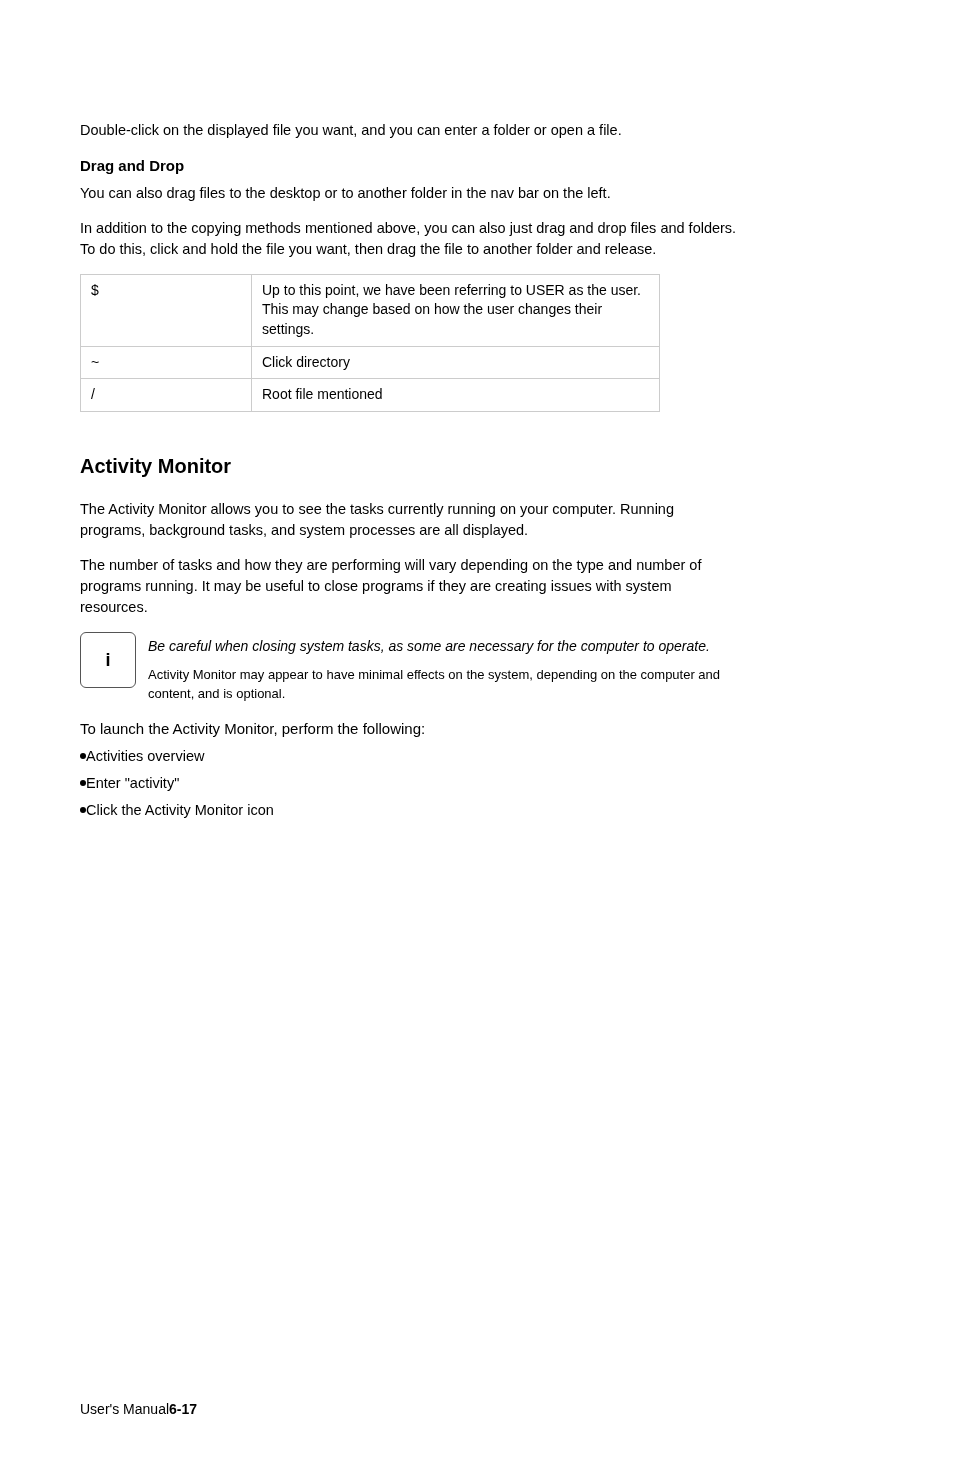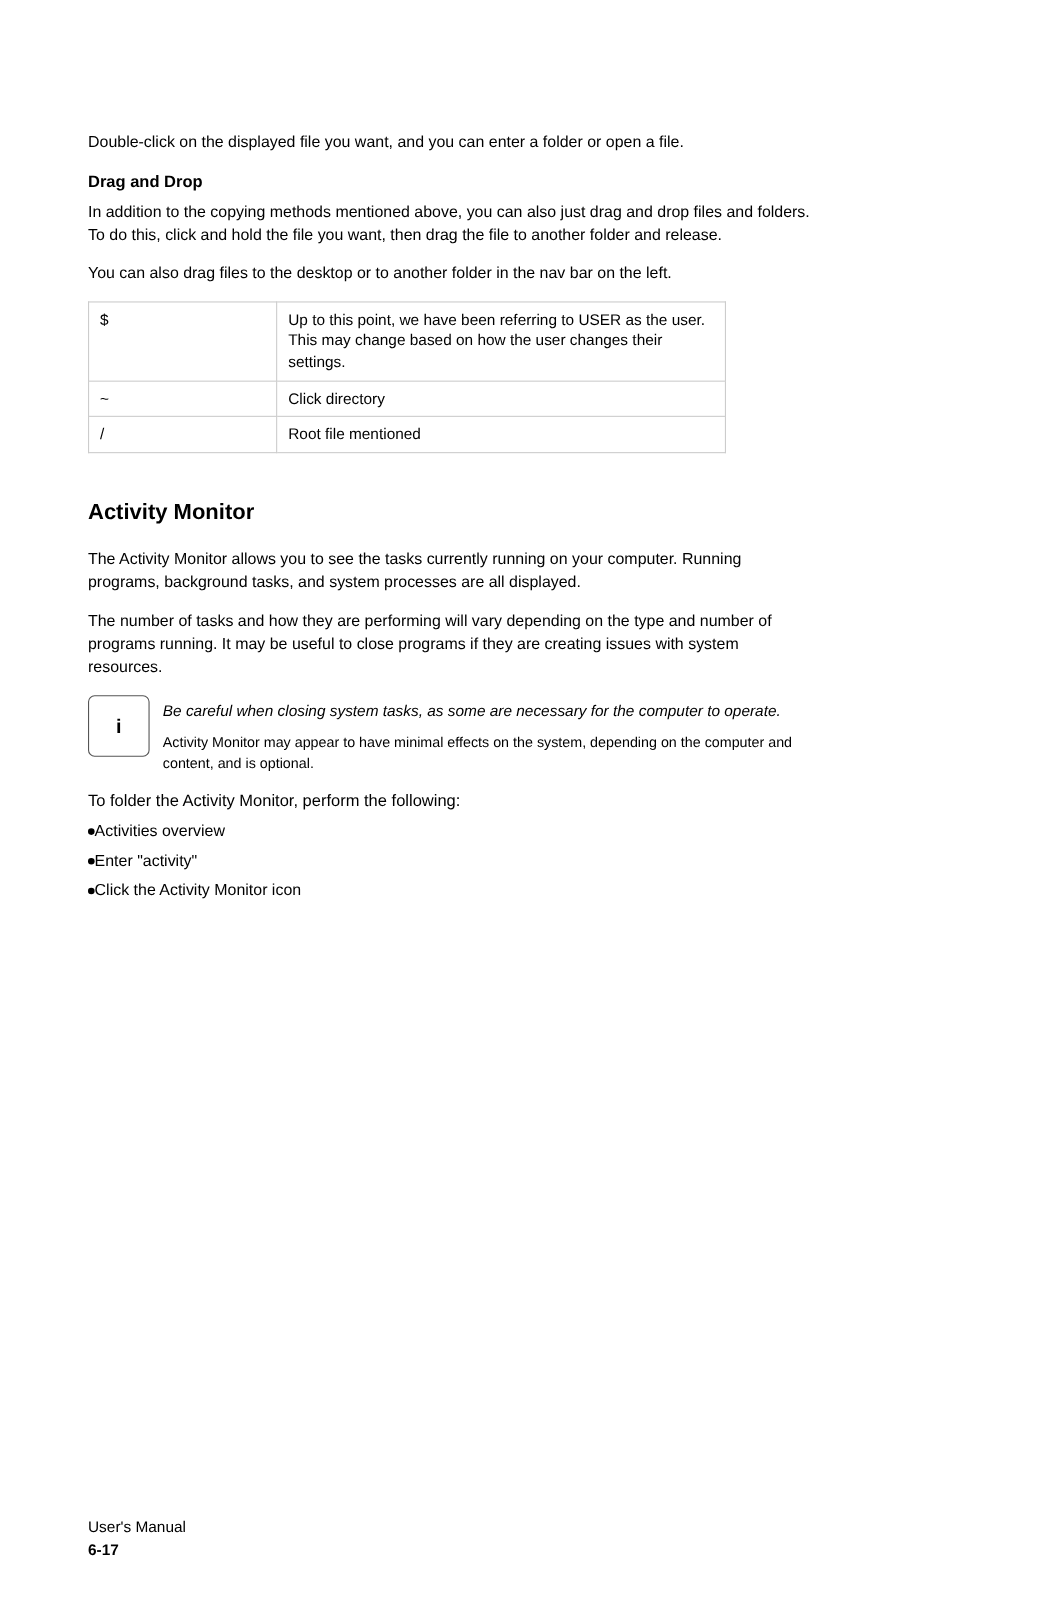--- a/index.html
+++ b/index.html
@@ -83,34 +83,33 @@
     margin-top: 7px;
     flex: 0 0 auto;
   }
   .footer {
     position: absolute;
     bottom: 56px;
     left: 80px;
     right: 110px;
     display: flex;
     font-size: 14px;
-    flex-direction: column;
   }
   .footer .page-num { font-weight: 700; }
 </style>
 </head>
 <body>
 
 <div class="page">
 
   <p class="para">Double-click on the displayed file you want, and you can enter a folder or open a file.</p>
 
   <div class="subhead">Drag and Drop</div>
+  <p class="para">You can also drag files to the desktop or to another folder in the nav bar on the left.</p>
   <p class="para">In addition to the copying methods mentioned above, you can also just drag and drop files and folders. To do this, click and hold the file you want, then drag the file to another folder and release.</p>
-  <p class="para">You can also drag files to the desktop or to another folder in the nav bar on the left.</p>
 
   <table class="defs">
     <tbody>
         <tr>
       <td class="term">$</td>
       <td>Up to this point, we have been referring to USER as the user. This may change based on how the user changes their settings.</td>
     </tr>
     <tr>
       <td class="term">~</td>
       <td>Click directory</td>
@@ -128,21 +127,21 @@
   <p class="para">The number of tasks and how they are performing will vary depending on the type and number of programs running. It may be useful to close programs if they are creating issues with system resources.</p>
 
   <div class="note">
     <div class="note-badge">i</div>
     <div>
       <div class="note-text">Be careful when closing system tasks, as some are necessary for the computer to operate.</div>
       <div class="note-text" style="font-style:normal; font-size:13px; margin-top:6px;">Activity Monitor may appear to have minimal effects on the system, depending on the computer and content, and is optional.</div>
     </div>
   </div>
 
-  <div class="subhead" style="font-weight:400;">To folder the Activity Monitor, perform the following:</div>
+  <div class="subhead" style="font-weight:400;">To launch the Activity Monitor, perform the following:</div>
   <ul class="list">
     <li>
         <span class="bullet"></span>
         <span>Activities overview</span>
       </li>
     <li>
         <span class="bullet"></span>
         <span>Enter "activity"</span>
       </li>
     <li>

